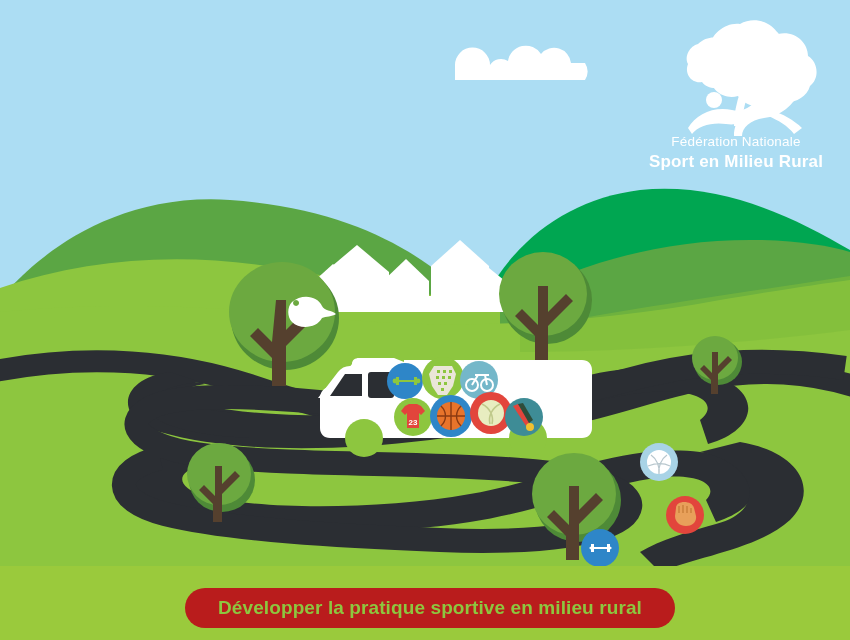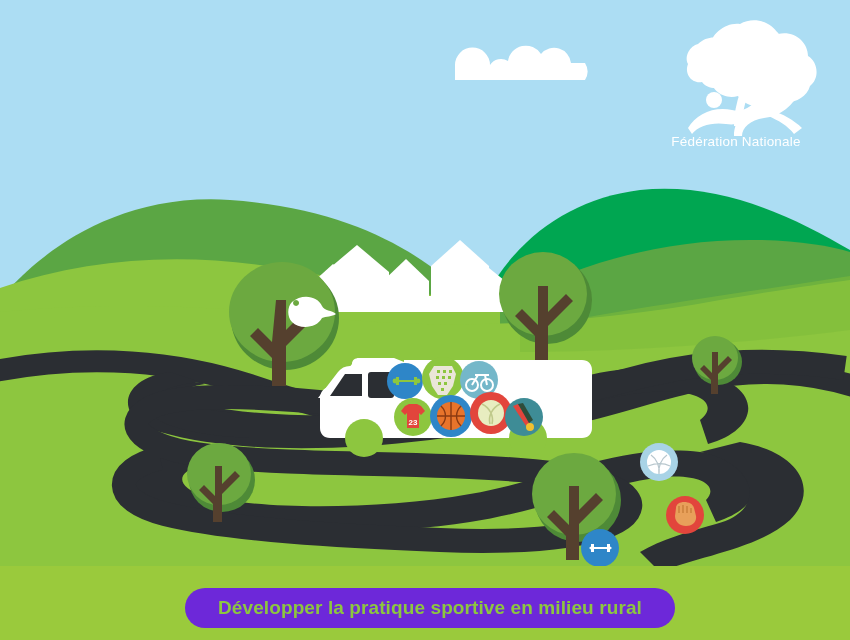--- a/index.html
+++ b/index.html
@@ -9,21 +9,21 @@
 
   .logo-left{position:absolute;left:44px;top:24px;width:360px;height:140px;}
   .logo-left svg{width:100%;height:100%;display:block;}
 
   .logo-right{position:absolute;left:636px;top:18px;width:200px;height:178px;text-align:center;}
   .logo-right .emblem{width:200px;height:120px;display:block;}
   .fnsmr-line1{color:#ffffff;font-size:13.5px;font-weight:400;letter-spacing:.2px;margin-top:-4px;text-align:center;}
   .fnsmr-line2{color:#ffffff;font-size:17px;font-weight:bold;letter-spacing:.2px;margin-top:3px;}
 
   .tagline-pill{position:absolute;left:185px;top:588px;width:490px;height:40px;
-    background:#6d28d9;border-radius:20px;display:flex;align-items:center;justify-content:center;}
+    background:#b91c1c;border-radius:20px;display:flex;align-items:center;justify-content:center;}
   .tagline-pill span{color:#8DC63F;font-size:19px;font-weight:bold;letter-spacing:.1px;white-space:nowrap;}
 </style>
 </head>
 <body>
 
 <div id="poster">
 
   <svg class="layer" viewBox="0 0 850 640" preserveAspectRatio="none" aria-hidden="true">
 
     <rect x="0" y="0" width="850" height="640" fill="#ACDDF3"></rect>
@@ -260,19 +260,20 @@
         <path d="M52 110 c8 -14 26 -22 44 -18 c10 2 18 -2 22 -8 l6 6 c-6 12 -20 18 -34 16
                  c-14 -2 -28 2 -34 10 z"></path>
 
         <circle cx="128" cy="78" r="9"></circle>
         <path d="M98 118 c0 -18 14 -32 32 -34 c12 -1 22 -8 26 -18 l8 6 c-6 16 -20 26 -36 28
                  c-14 2 -22 10 -22 18 z"></path>
         <path d="M136 92 c10 4 22 10 30 18 l-8 6 c-6 -8 -16 -14 -26 -18 z"></path>
       </g>
     </svg>
     <div class="fnsmr-line1">Fédération Nationale</div>
+    <div class="fnsmr-line2">Sport en Milieu Rural</div>
   </div>
 
   <div class="tagline-pill">
     <span>Développer la pratique sportive en milieu rural</span>
   </div>
 
 </div>
 
 </body></html>

